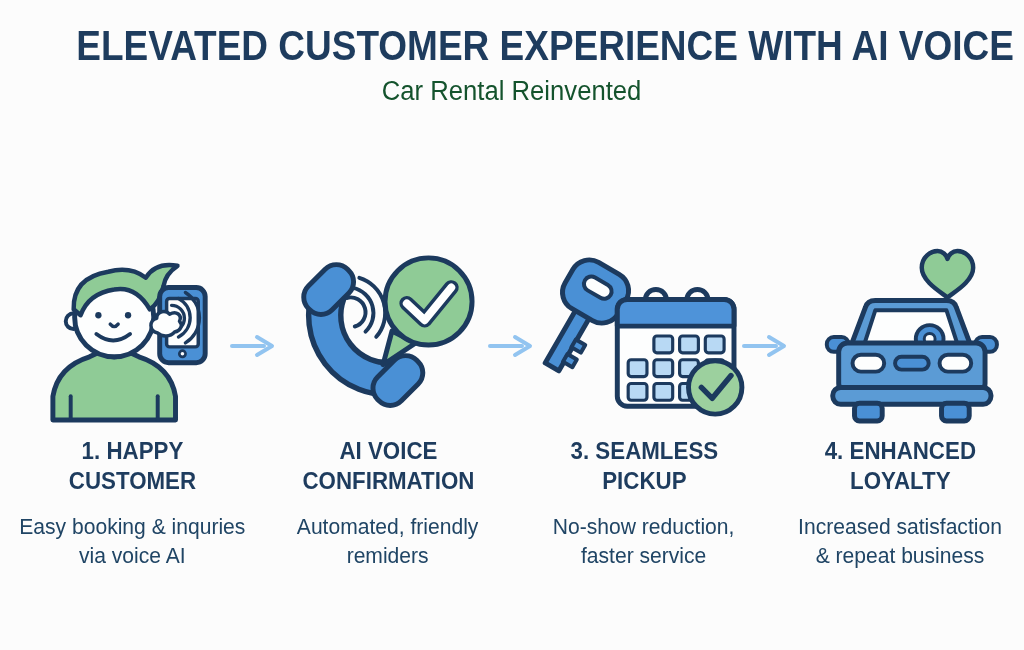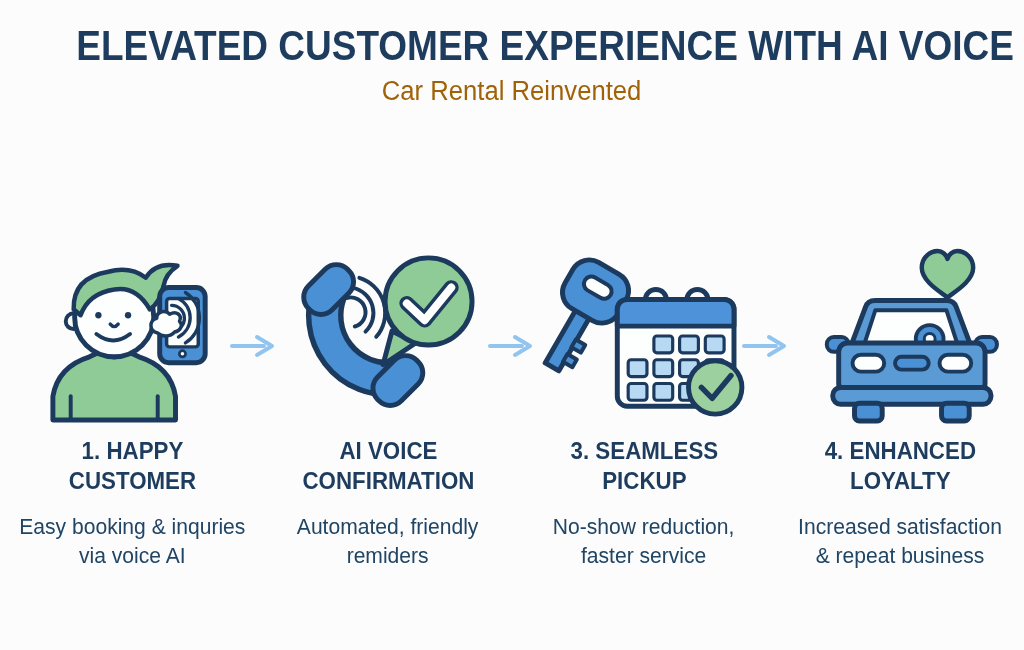--- a/index.html
+++ b/index.html
@@ -8,21 +8,21 @@
     overflow:hidden;font-family:"Liberation Sans",sans-serif;color:#204060;
     margin:0 auto;
   }
   .header{position:absolute;top:0;left:0;width:1024px;text-align:center;}
   .title{
     margin-top:22px;font-size:43px;font-weight:800;line-height:46px;
     color:#1E3C5E;letter-spacing:0px;text-decoration:underline;
   }
   .t-scale{display:inline-block;transform:scaleX(0.86);transform-origin:50% 50%;white-space:nowrap;}
   .subtitle{
-    margin-top:8px;font-size:27px;font-weight:500;line-height:30px;color:#a16207;
+    margin-top:8px;font-size:27px;font-weight:500;line-height:30px;color:#14532d;
   }
   .s-scale{display:inline-block;transform:scaleX(0.95);transform-origin:50% 50%;white-space:nowrap;}
   .steps-row{
     position:absolute;top:248px;left:4px;width:1024px;display:flex;
   }
   .step-col{width:256px;display:flex;flex-direction:column;align-items:center;}
   .icon-box{width:210px;height:178px;display:flex;align-items:center;justify-content:center;}
   .step-heading{
     margin-top:10px;font-size:24px;font-weight:700;line-height:30px;
     text-align:center;white-space:pre-line;color:#1E3C5E;

